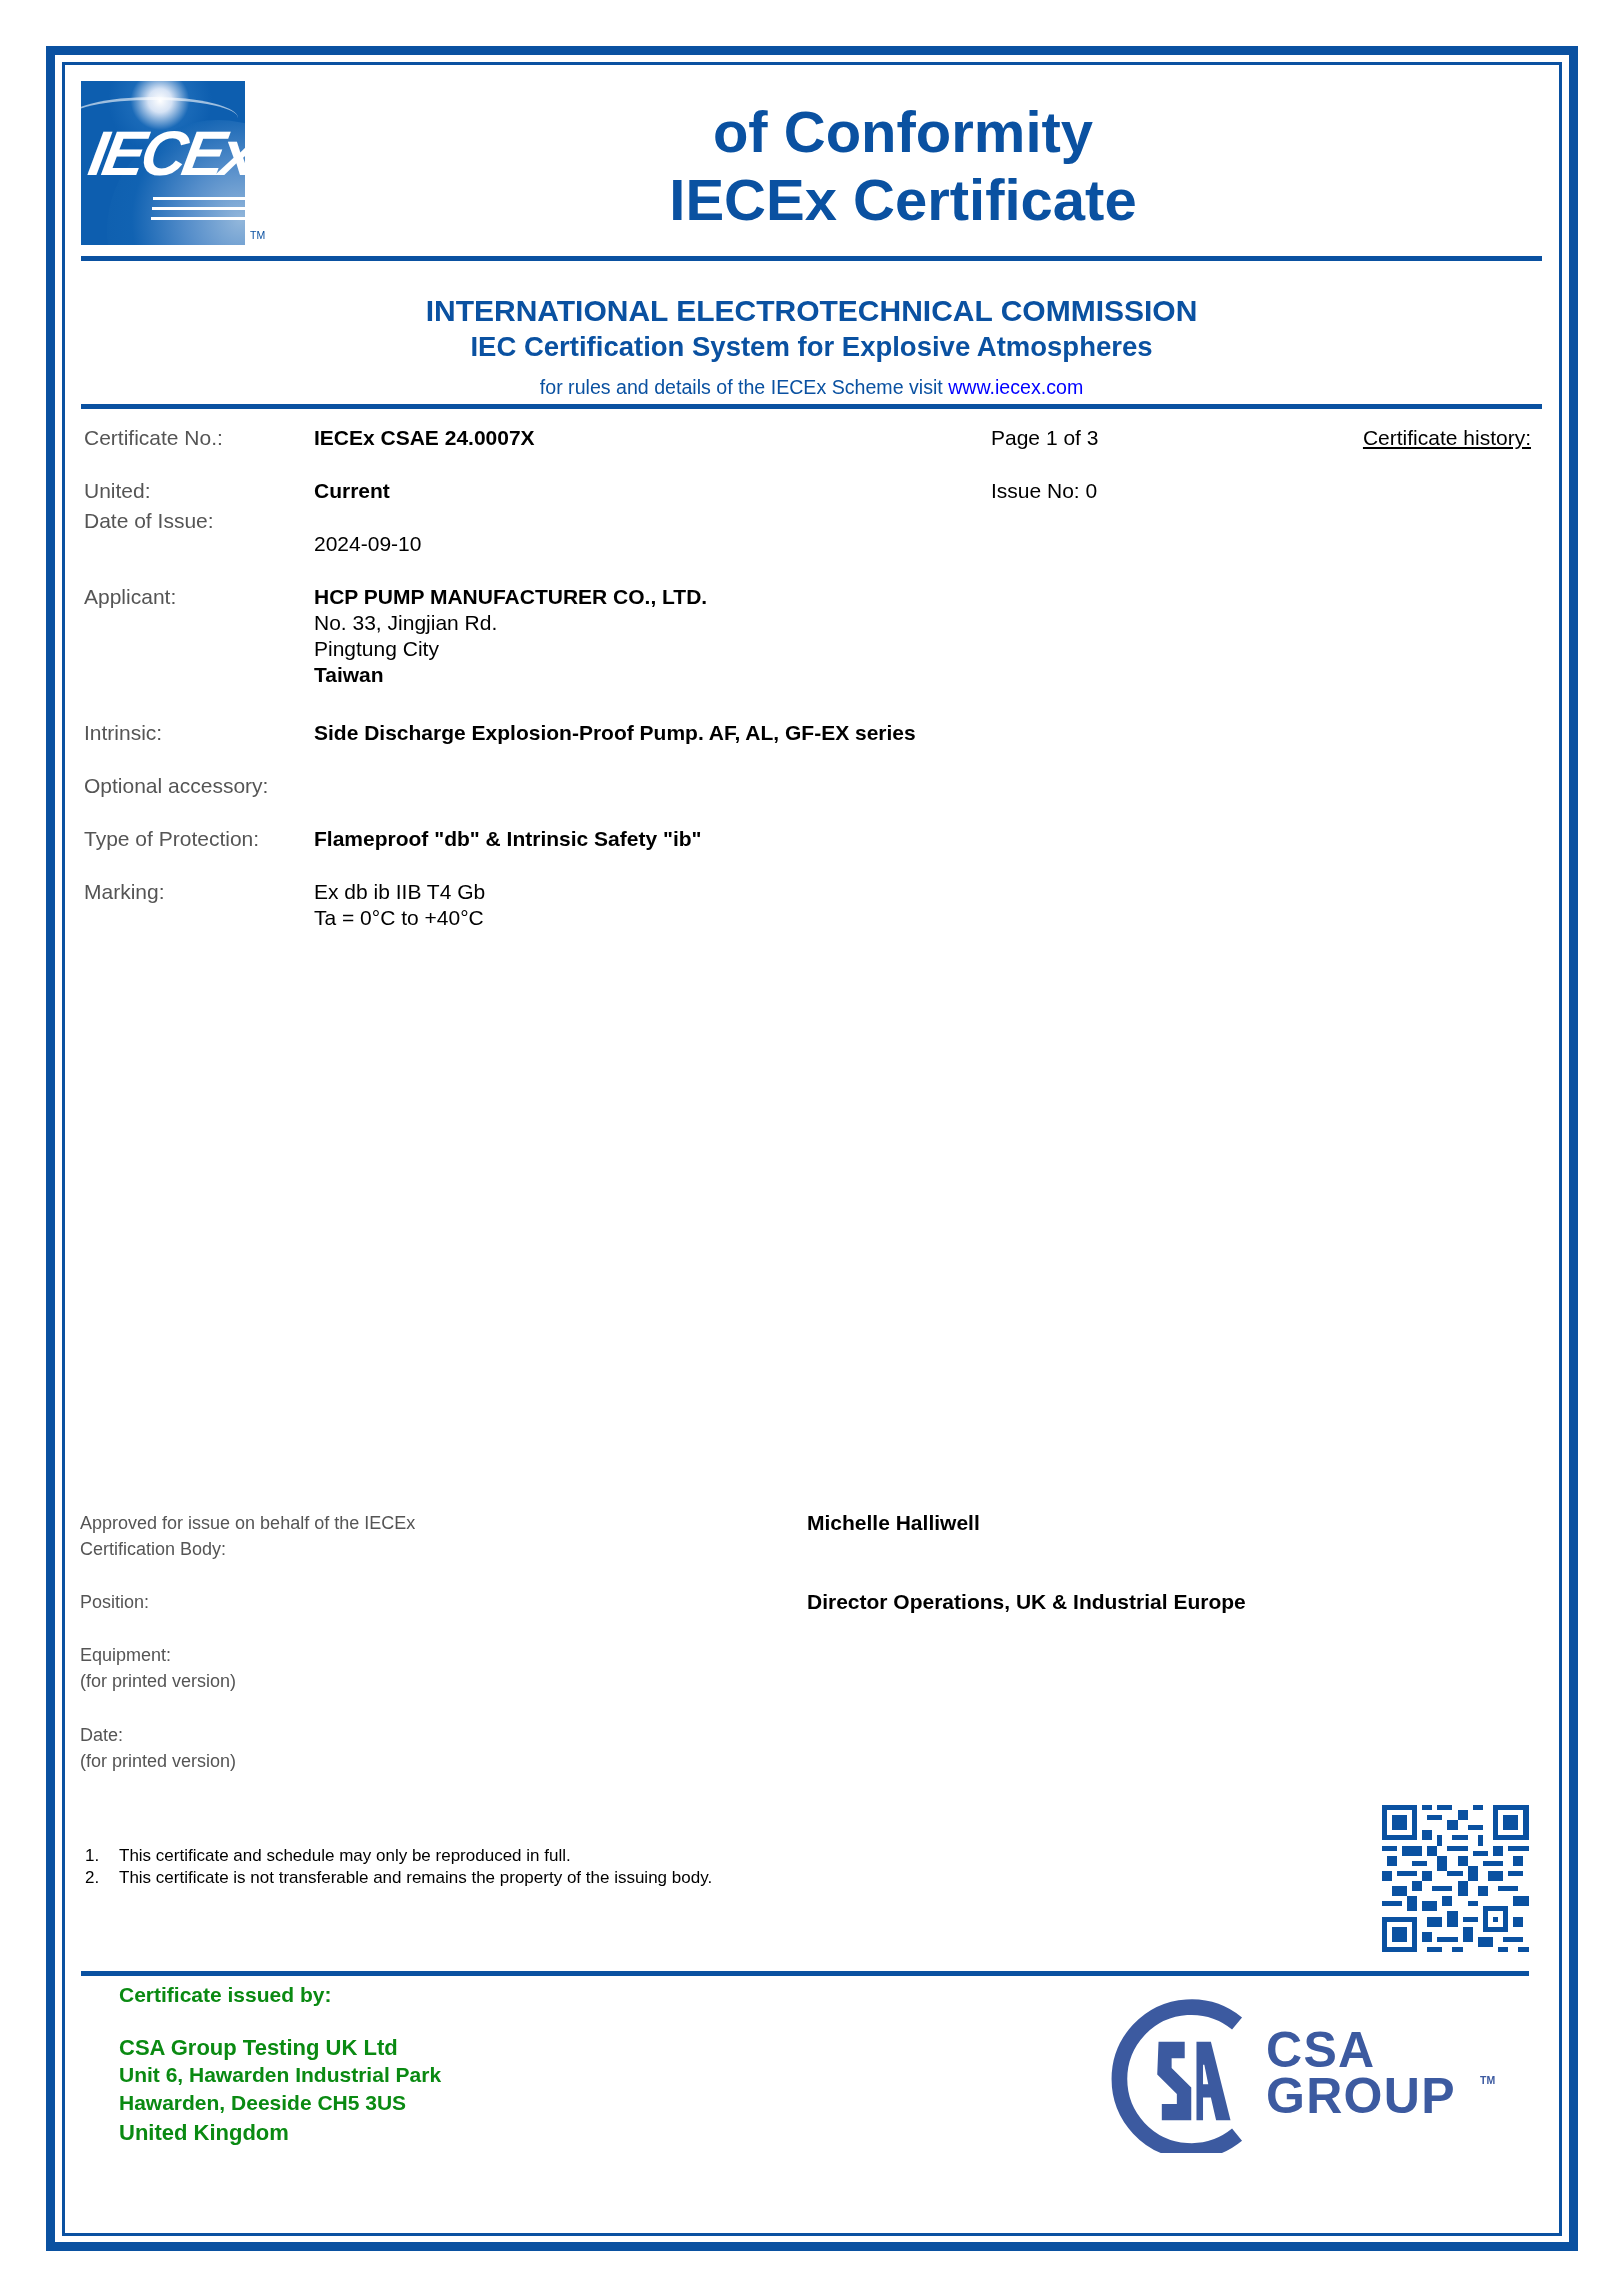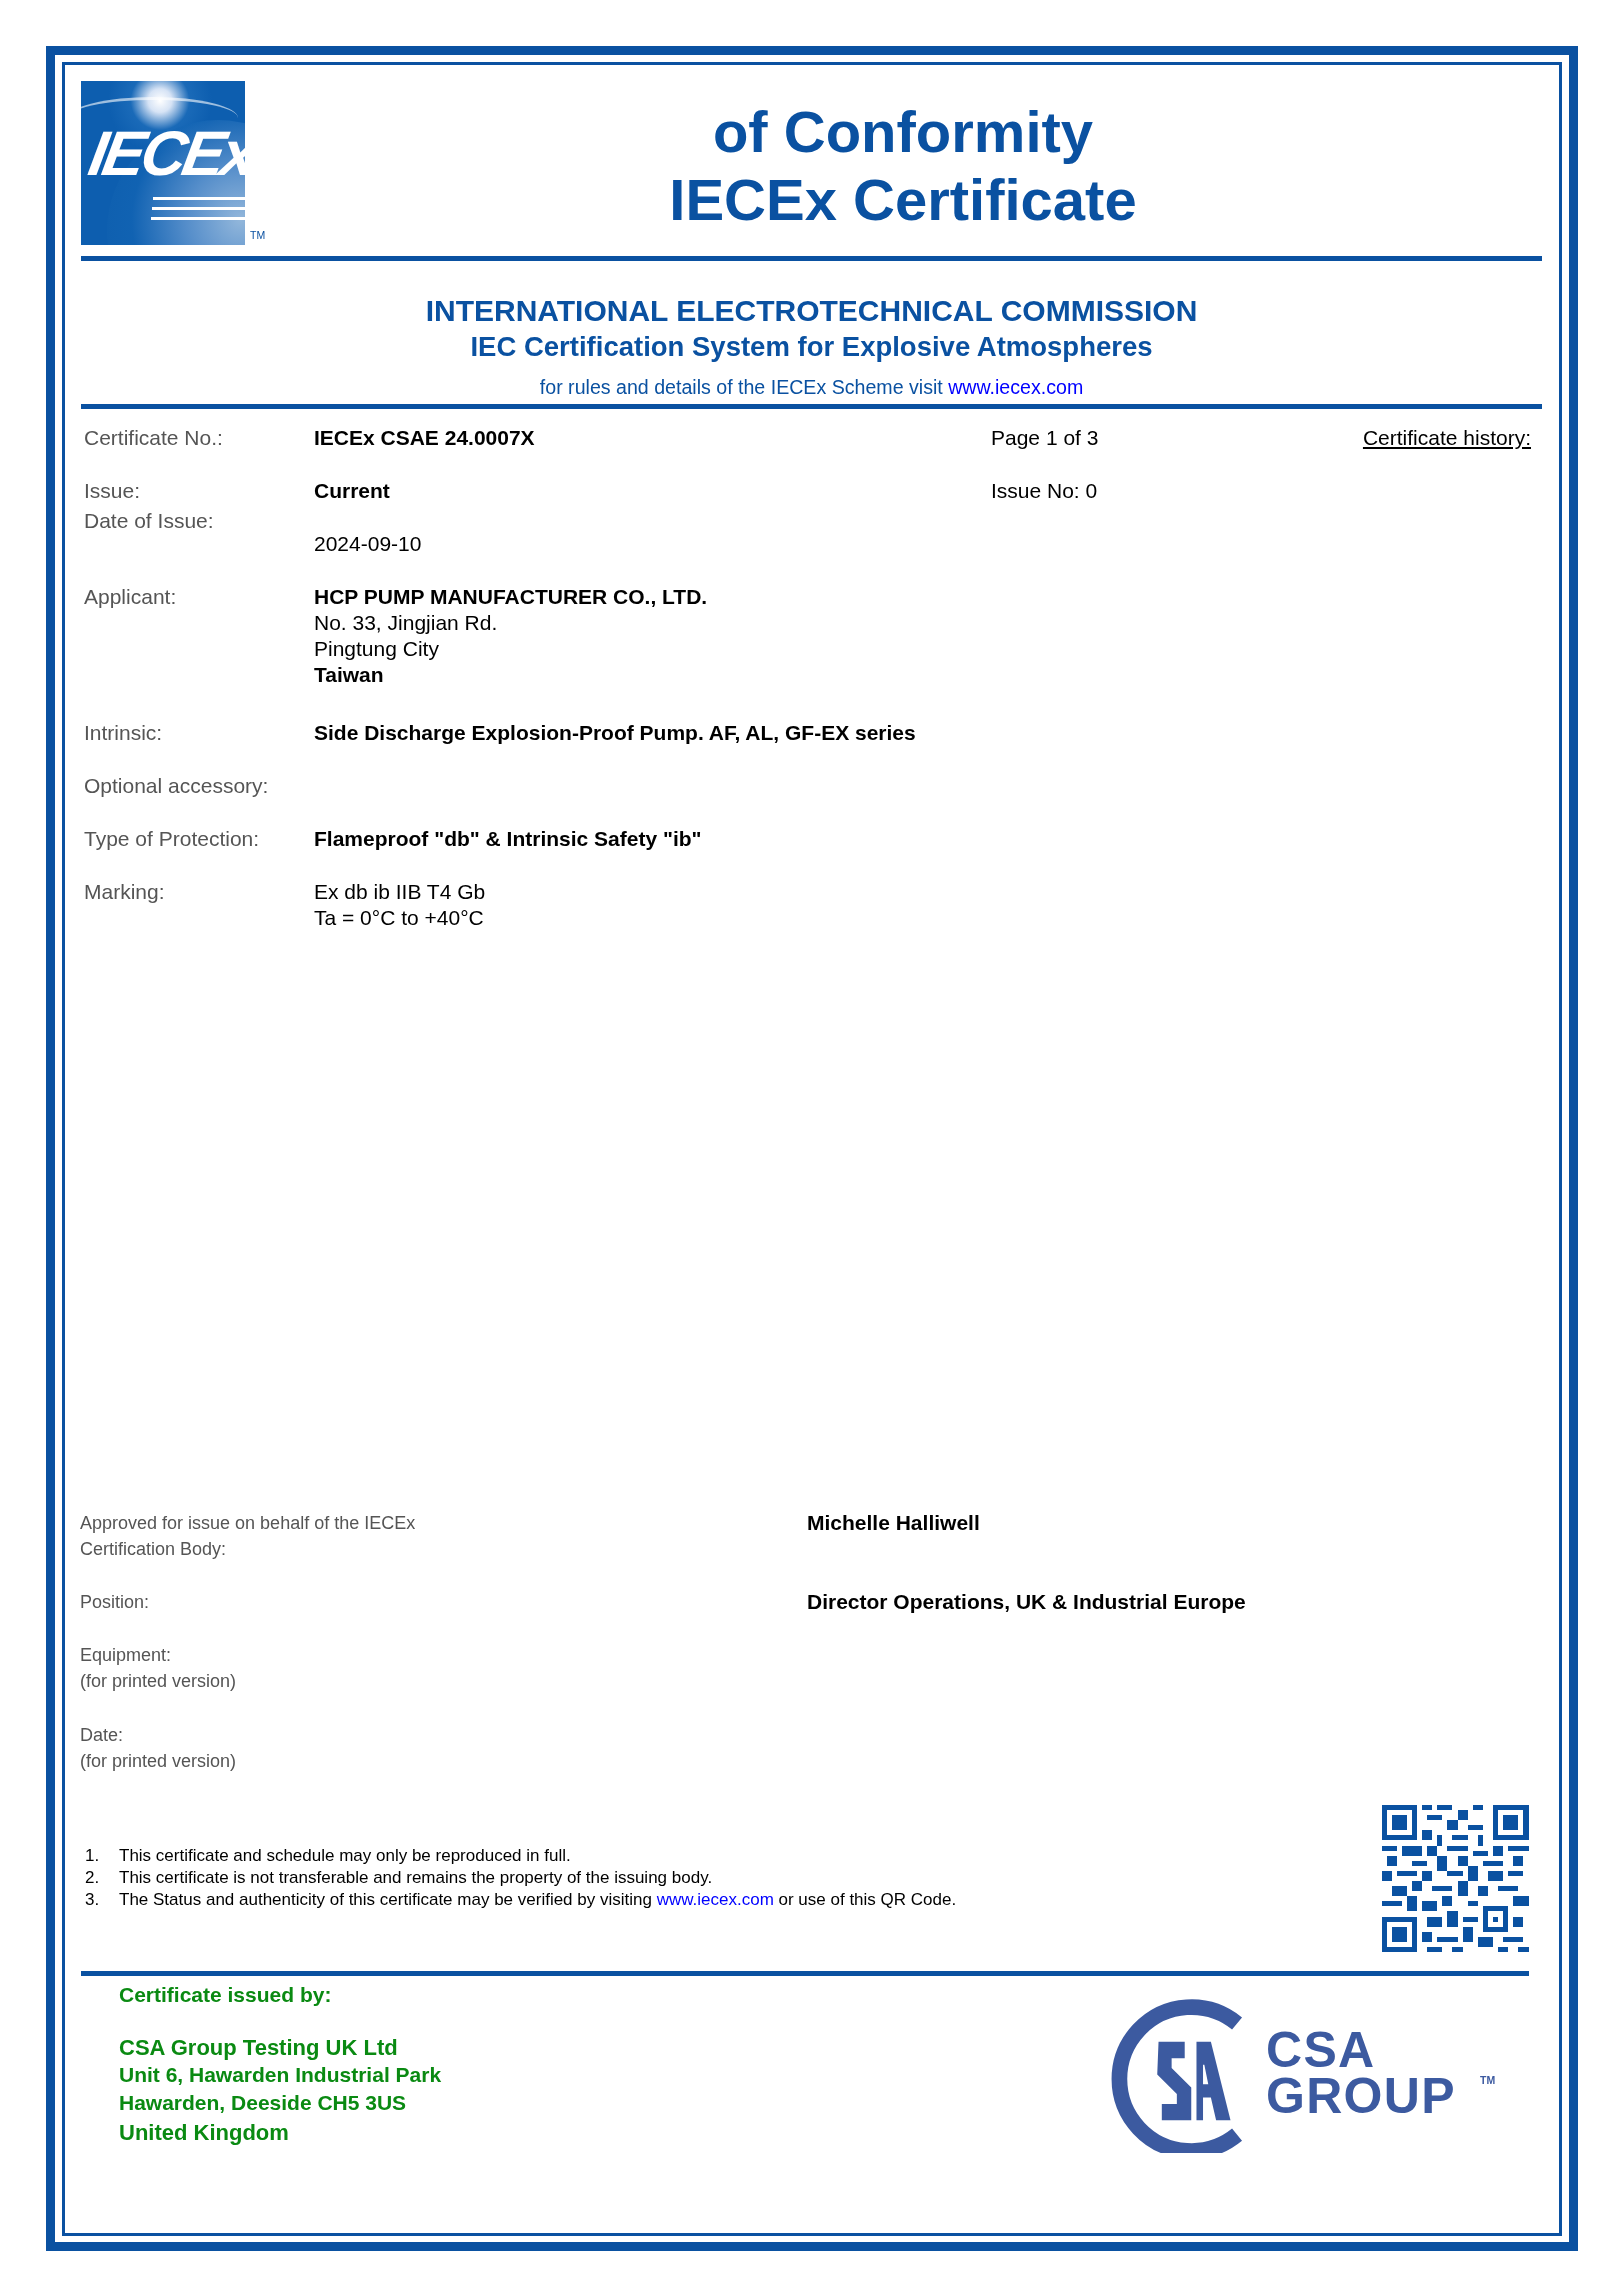--- a/index.html
+++ b/index.html
@@ -87,21 +87,21 @@
 <div class="org org-2">IEC Certification System for Explosive Atmospheres</div>
 <div class="org org-3"><span>for rules and details of the IECEx Scheme visit </span><span class="link">www.iecex.com</span></div>
 
 <div class="rule" style="left:81px;top:404px;width:1461px"></div>
 
 <div class="lbl" style="top:425px">Certificate No.:</div>
 <div class="val b" style="top:425px">IECEx CSAE 24.0007X</div>
 <div class="right-col" style="top:425px">Page 1 of 3</div>
 <div class="history">Certificate history:</div>
 
-<div class="lbl" style="top:478px">Issue:</div>
+<div class="lbl" style="top:478px">United:</div>
 <div class="val b" style="top:478px">Current</div>
 <div class="right-col" style="top:478px">Issue No: 0</div>
 
 <div class="lbl" style="top:508px">Date of Issue:</div>
 <div class="val" style="top:531px">2024-09-10</div>
 
 <div class="lbl" style="top:584px">Applicant:</div>
 <div class="val" style="top:584px">
   <div class="b">HCP PUMP MANUFACTURER CO., LTD.</div>
   <div>No. 33, Jingjian Rd.</div>
@@ -138,21 +138,20 @@
 </div>
 
 <div class="sig-lbl" style="top:1722px">
   <div>Date:</div>
   <div>(for printed version)</div>
 </div>
 
 <div class="notes">
   <div><span class="n">1.</span><span>This certificate and schedule may only be reproduced in full.</span></div>
   <div><span class="n">2.</span><span>This certificate is not transferable and remains the property of the issuing body.</span></div>
-  <div><span class="n">3.</span><span>The Status and authenticity of this certificate may be verified by visiting </span><span class="link">www.iecex.com</span><span> or use of this QR Code.</span></div>
 </div>
 
 <svg class="qr" viewBox="0 0 29 29" shape-rendering="crispEdges">
   <rect width="29" height="29" fill="#ffffff"></rect>
   <g fill="#0a51a1">
     <path d="M0 0h7v7H0zM1 1v5h5V1zM2 2h3v3H2z" fill-rule="evenodd"></path>
     <path d="M22 0h7v7h-7zM23 1v5h5V1zM24 2h3v3h-3z" fill-rule="evenodd"></path>
     <path d="M0 22h7v7H0zM1 23v5h5v-5zM2 24h3v3H2z" fill-rule="evenodd"></path>
     <rect x="20" y="20" width="5" height="5"></rect>
       <rect x="21" y="21" width="3" height="3" fill="#ffffff"></rect>

